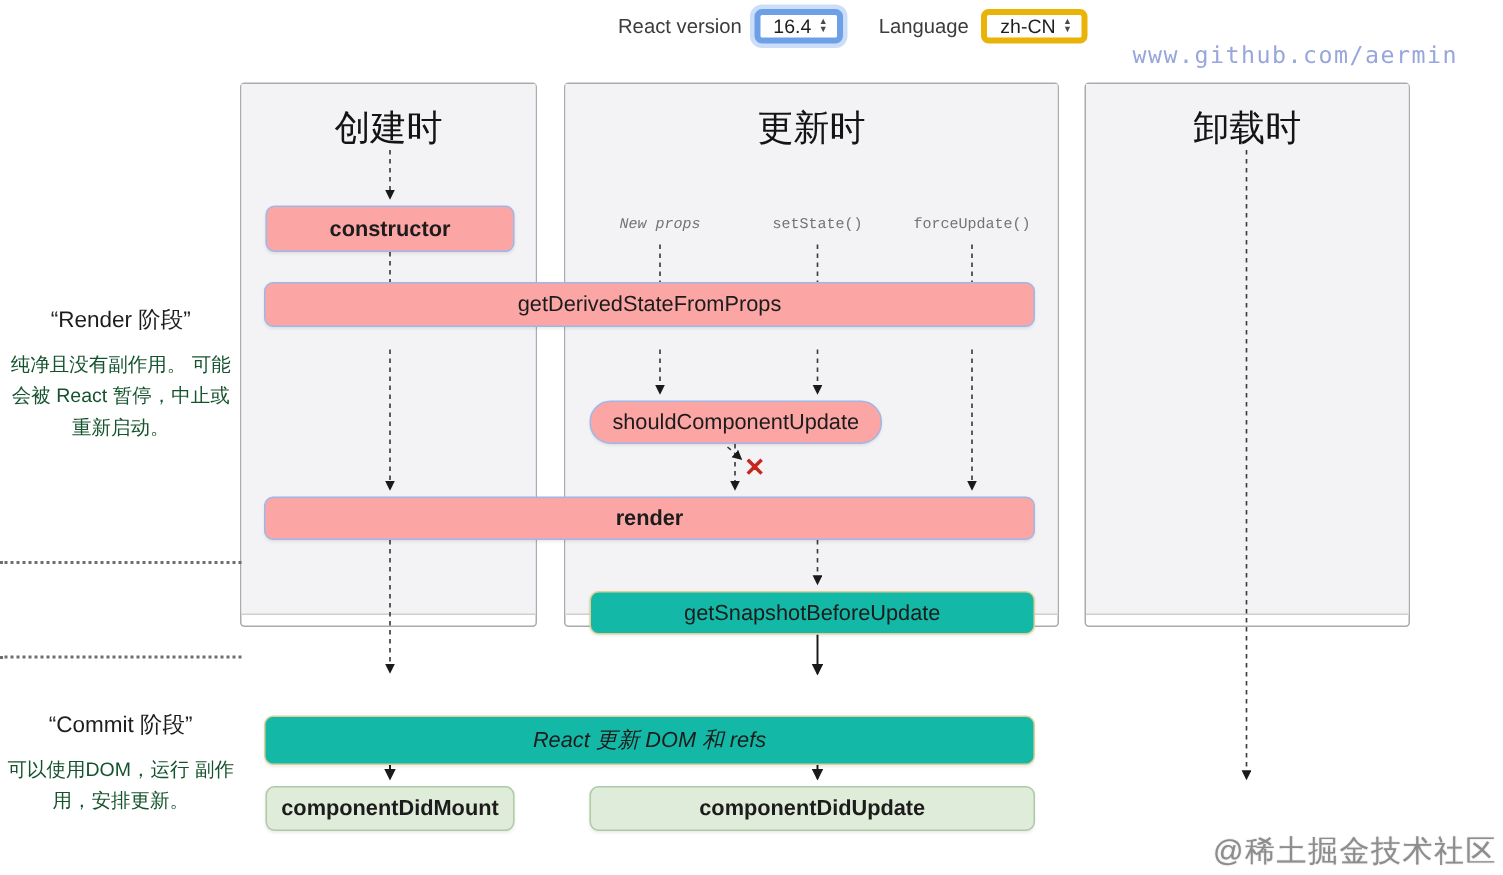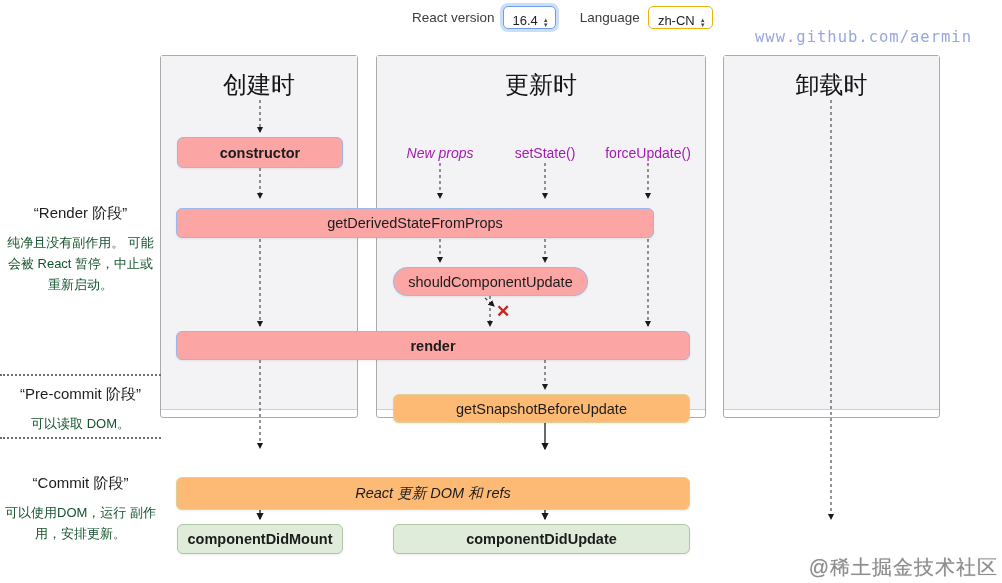--- a/index.html
+++ b/index.html
@@ -3,22 +3,22 @@
 <meta charset="utf-8">
 <style>
   * { margin:0; padding:0; box-sizing:border-box; }
   html,body { background:#fff; }
   body { font-family:"Liberation Sans", sans-serif; }
   .canvas { position:relative; width:1002px; height:583px; background:#fff; overflow:hidden; }
 
   
   .toolbar { position:absolute; left:412px; top:6px; display:flex; align-items:center; gap:8px; z-index:5; }
   .toolbar .lbl { font-size:13.5px; color:#3c3c3c; }
-  .select { display:inline-flex; align-items:flex-end; gap:5px; height:23px; padding:0 6px 0 9px;
-            border:1px solid #eab308; border-radius:5px; background:#fff; cursor:pointer; }
+  .select { display:inline-flex; align-items:center; gap:5px; height:23px; padding:0 6px 0 9px;
+            border:4px solid #eab308; border-radius:5px; background:#fff; cursor:pointer; }
   .select .val { font-size:13px; color:#1f1f1f; }
   .select.focused { border-color:#6ea0e8; box-shadow:0 0 0 3px rgba(110,160,232,.35); }
   .stepper { display:flex; flex-direction:column; align-items:center; line-height:5px; color:#4a4a4a; }
   .stepper span { font-size:6px; height:5px; }
   .lang-gap { width:8px; }
 
   
   .wm-top { position:absolute; top:28px; right:30px; font-family:"DejaVu Sans Mono", monospace;
             font-size:15.5px; letter-spacing:1px; color:#97a6dd; z-index:6; }
   .wm-bottom { position:absolute; bottom:2px; right:4px; font-size:20px; color:#8d8d8d;
@@ -28,36 +28,36 @@
   .panel { position:absolute; top:55px; height:363px; background:#fff; border:1px solid #ababab;
            border-radius:3px; z-index:1; }
   .panel .shade { position:absolute; left:0; right:0; top:0; height:354px; background:#f3f3f6;
                   border-bottom:1px solid #cfcfcf; }
   .panel-mounting   { left:160px; width:198px; }
   .panel-updating   { left:376px; width:330px; }
   .panel-unmounting { left:723px; width:217px; }
   .panel-title { position:absolute; top:13px; left:0; right:0; text-align:center;
                  font-size:24px; color:#141414; font-weight:500; z-index:2; }
 
-  .trigger { position:absolute; top:145px; font-size:14px; color:#a21caf; text-align:center; z-index:3;
-             transform:translateX(-50%); white-space:nowrap; }
+  .trigger { position:absolute; top:145px; font-size:10px; color:#737373; text-align:center; z-index:3;
+             transform:translateX(-50%); white-space:nowrap;font-family:Liberation Mono, monospace; }
   .trigger.italic { font-style:italic; }
 
   
   .box { position:absolute; display:flex; align-items:center; justify-content:center;
          border-radius:6px; font-size:14.5px; color:#1c1c1c; z-index:4;
          box-shadow:0 1px 2px rgba(0,0,0,.08); cursor:pointer; }
   .box.blue   { background:#fca5a5; border:1px solid #9db8e8; }
-  .box.yellow { background:#fdba74; border:1px solid #e0d095; }
+  .box.yellow { background:#14b8a6; border:1px solid #e0d095; }
   .box.green  { background:#dfecd9; border:1px solid #adc9a5; }
   .box.bold   { font-weight:bold; }
   .box.italic { font-style:italic; }
 
   .b-constructor { left:177px; top:137px; width:166px; height:31px; }
-  .b-gdsfp       { left:176px; top:208px; width:478px; height:30px; }
+  .b-gdsfp       { left:176px; top:188px; width:514px; height:30px; }
   .b-scu         { left:393px; top:267px; width:195px; height:29px;border-radius:14px; }
   .b-render      { left:176px; top:331px; width:514px; height:29px; }
   .b-gsbu        { left:393px; top:394px; width:297px; height:29px; }
   .b-reactdom    { left:176px; top:477px; width:514px; height:33px; }
   .b-cdm         { left:177px; top:524px; width:166px; height:30px; }
   .b-cdu         { left:393px; top:524px; width:297px; height:30px; }
   .b-cwu         { left:740px; top:524px; width:186px; height:30px; }
 
   .cancel-mark { position:absolute; left:496px; top:301px; z-index:5; font-size:17px;
                  font-weight:bold; color:#c5271c; }
@@ -160,24 +160,20 @@
   <div class="box green bold b-cdm">componentDidMount</div>
 
   <span class="cancel-mark">✕</span>
 
   <div class="phase-rail">
     <div class="phase-block pb-render">
       <div class="phase-title">“Render 阶段”</div>
       <div class="phase-desc">纯净且没有副作用。 可能会被 React 暂停，中止或重新启动。</div>
     </div>
     <div class="dotted-divider dd-1"></div>
-    <div class="phase-block pb-precommit">
-      <div class="phase-title">“Pre-commit 阶段”</div>
-      <div class="phase-desc">可以读取 DOM。</div>
-    </div>
     <div class="dotted-divider dd-2"></div>
     <div class="phase-block pb-commit">
       <div class="phase-title">“Commit 阶段”</div>
       <div class="phase-desc">可以使用DOM，运行 副作用，安排更新。</div>
     </div>
   </div>
 
 </div>
 
 </body></html>

